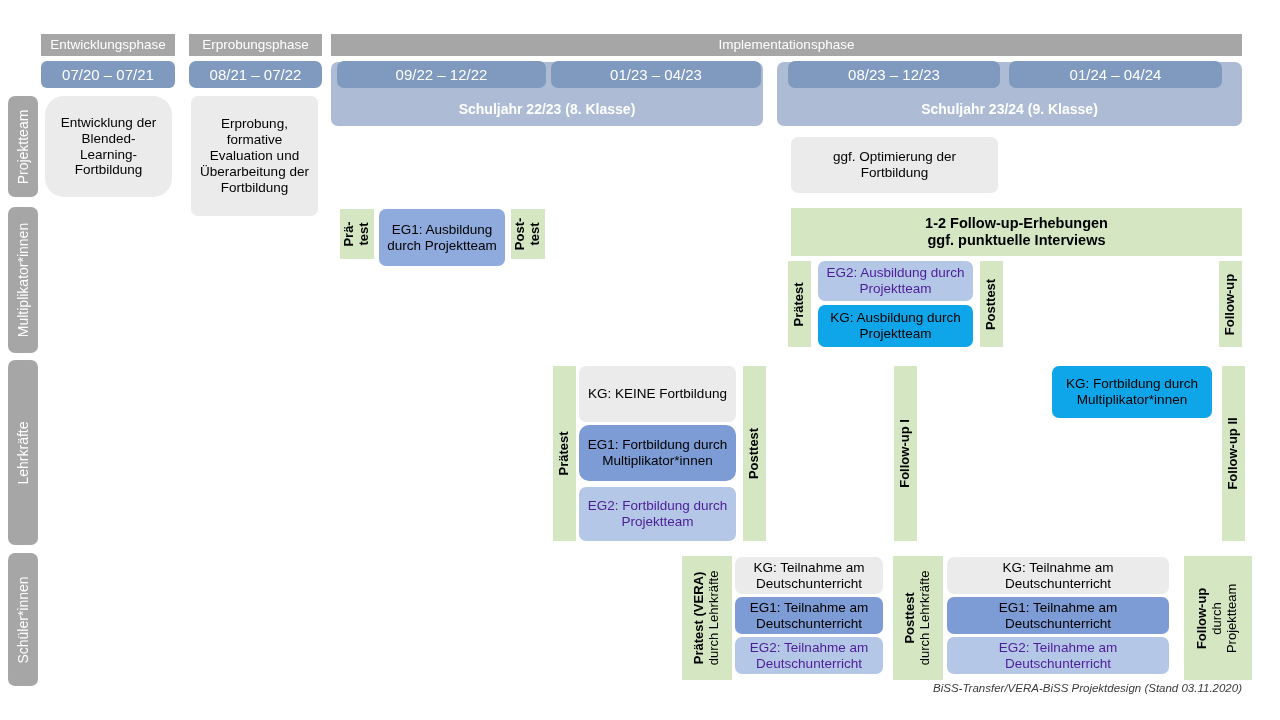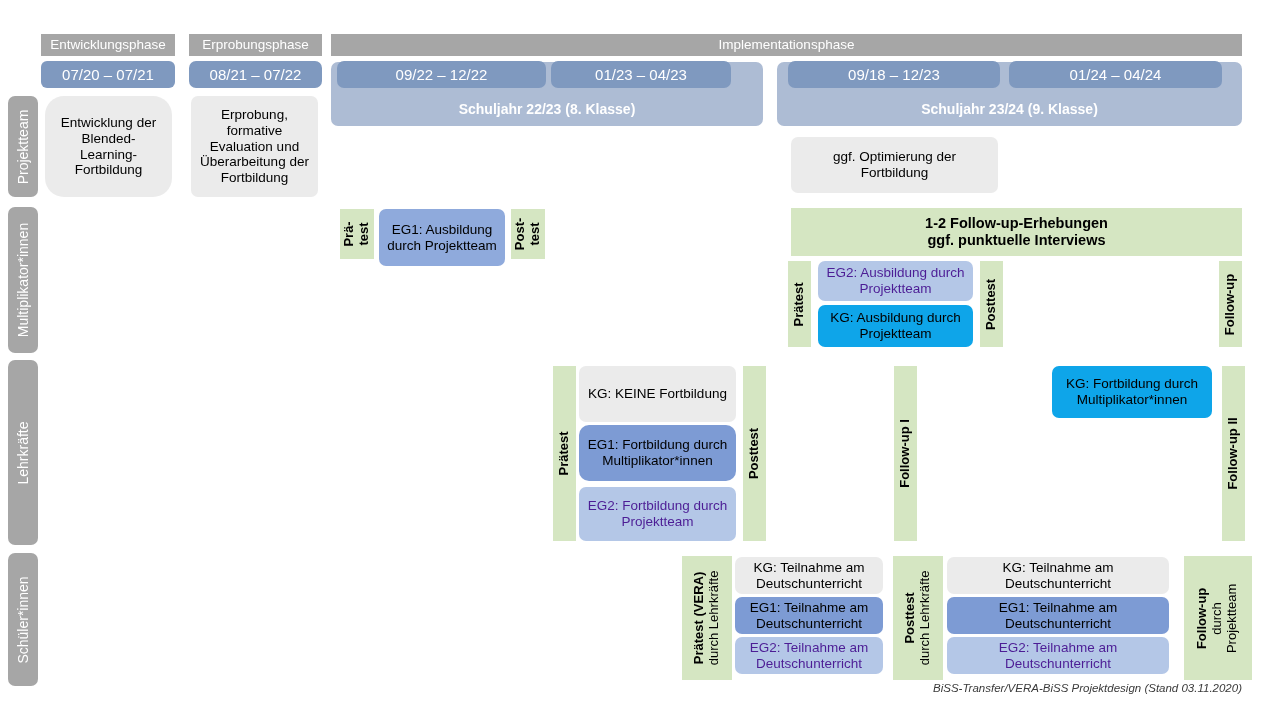--- a/index.html
+++ b/index.html
@@ -99,25 +99,25 @@
 
   <div class="abs box period" style="left:41px;top:61px;width:134px;height:27px;border-radius:6px;">
     <span>07/20 – 07/21</span>
   </div>
   <div class="abs box period" style="left:189px;top:61px;width:133px;height:27px;">
     <span>08/21 – 07/22</span>
   </div>
   <div class="abs box period" style="left:337px;top:61px;width:209px;height:27px;">
     <span>09/22 – 12/22</span>
   </div>
-  <div class="abs box period" style="left:551px;top:61px;width:180px;height:27px;">
+  <div class="abs box period" style="left:551px;top:61px;width:210px;height:27px;">
     <span>01/23 – 04/23</span>
   </div>
   <div class="abs box period" style="left:788px;top:61px;width:212px;height:27px;">
-    <span>09/18 – 12/23</span>
+    <span>08/23 – 12/23</span>
   </div>
   <div class="abs box period" style="left:1009px;top:61px;width:213px;height:27px;">
     <span>01/24 – 04/24</span>
   </div>
 
   <div class="abs rail" style="left:8px;top:96px;width:30px;height:101px;">
     <span class="rot">Projektteam</span>
   </div>
   <div class="abs rail" style="left:8px;top:207px;width:30px;height:146px;">
     <span class="rot">Multiplikator*innen</span>
@@ -125,21 +125,21 @@
   <div class="abs rail" style="left:8px;top:360px;width:30px;height:185px;">
     <span class="rot">Lehrkräfte</span>
   </div>
   <div class="abs rail" style="left:8px;top:553px;width:30px;height:133px;">
     <span class="rot">Schüler*innen</span>
   </div>
 
   <div class="abs box grey-box" style="left:45px;top:96px;width:127px;height:101px;padding:4px 8px;border-radius:19px;">
     <span>Entwicklung der Blended-Learning-Fortbildung</span>
   </div>
-  <div class="abs box grey-box" style="left:191px;top:96px;width:127px;height:101px;padding:4px 8px;">
+  <div class="abs box grey-box" style="left:191px;top:96px;width:127px;height:120px;padding:4px 8px;">
     <span>Erprobung, formative Evaluation und Überarbeitung der Fortbildung</span>
   </div>
   <div class="abs box grey-box" style="left:791px;top:137px;width:207px;height:56px;padding:4px 10px;">
     <span>ggf. Optimierung der Fortbildung</span>
   </div>
 
   <div class="abs green-strip vlabel" style="left:340px;top:209px;width:34px;height:50px;">
     <span class="rot two">
       <span>Prä-</span>
       <span>test</span>

